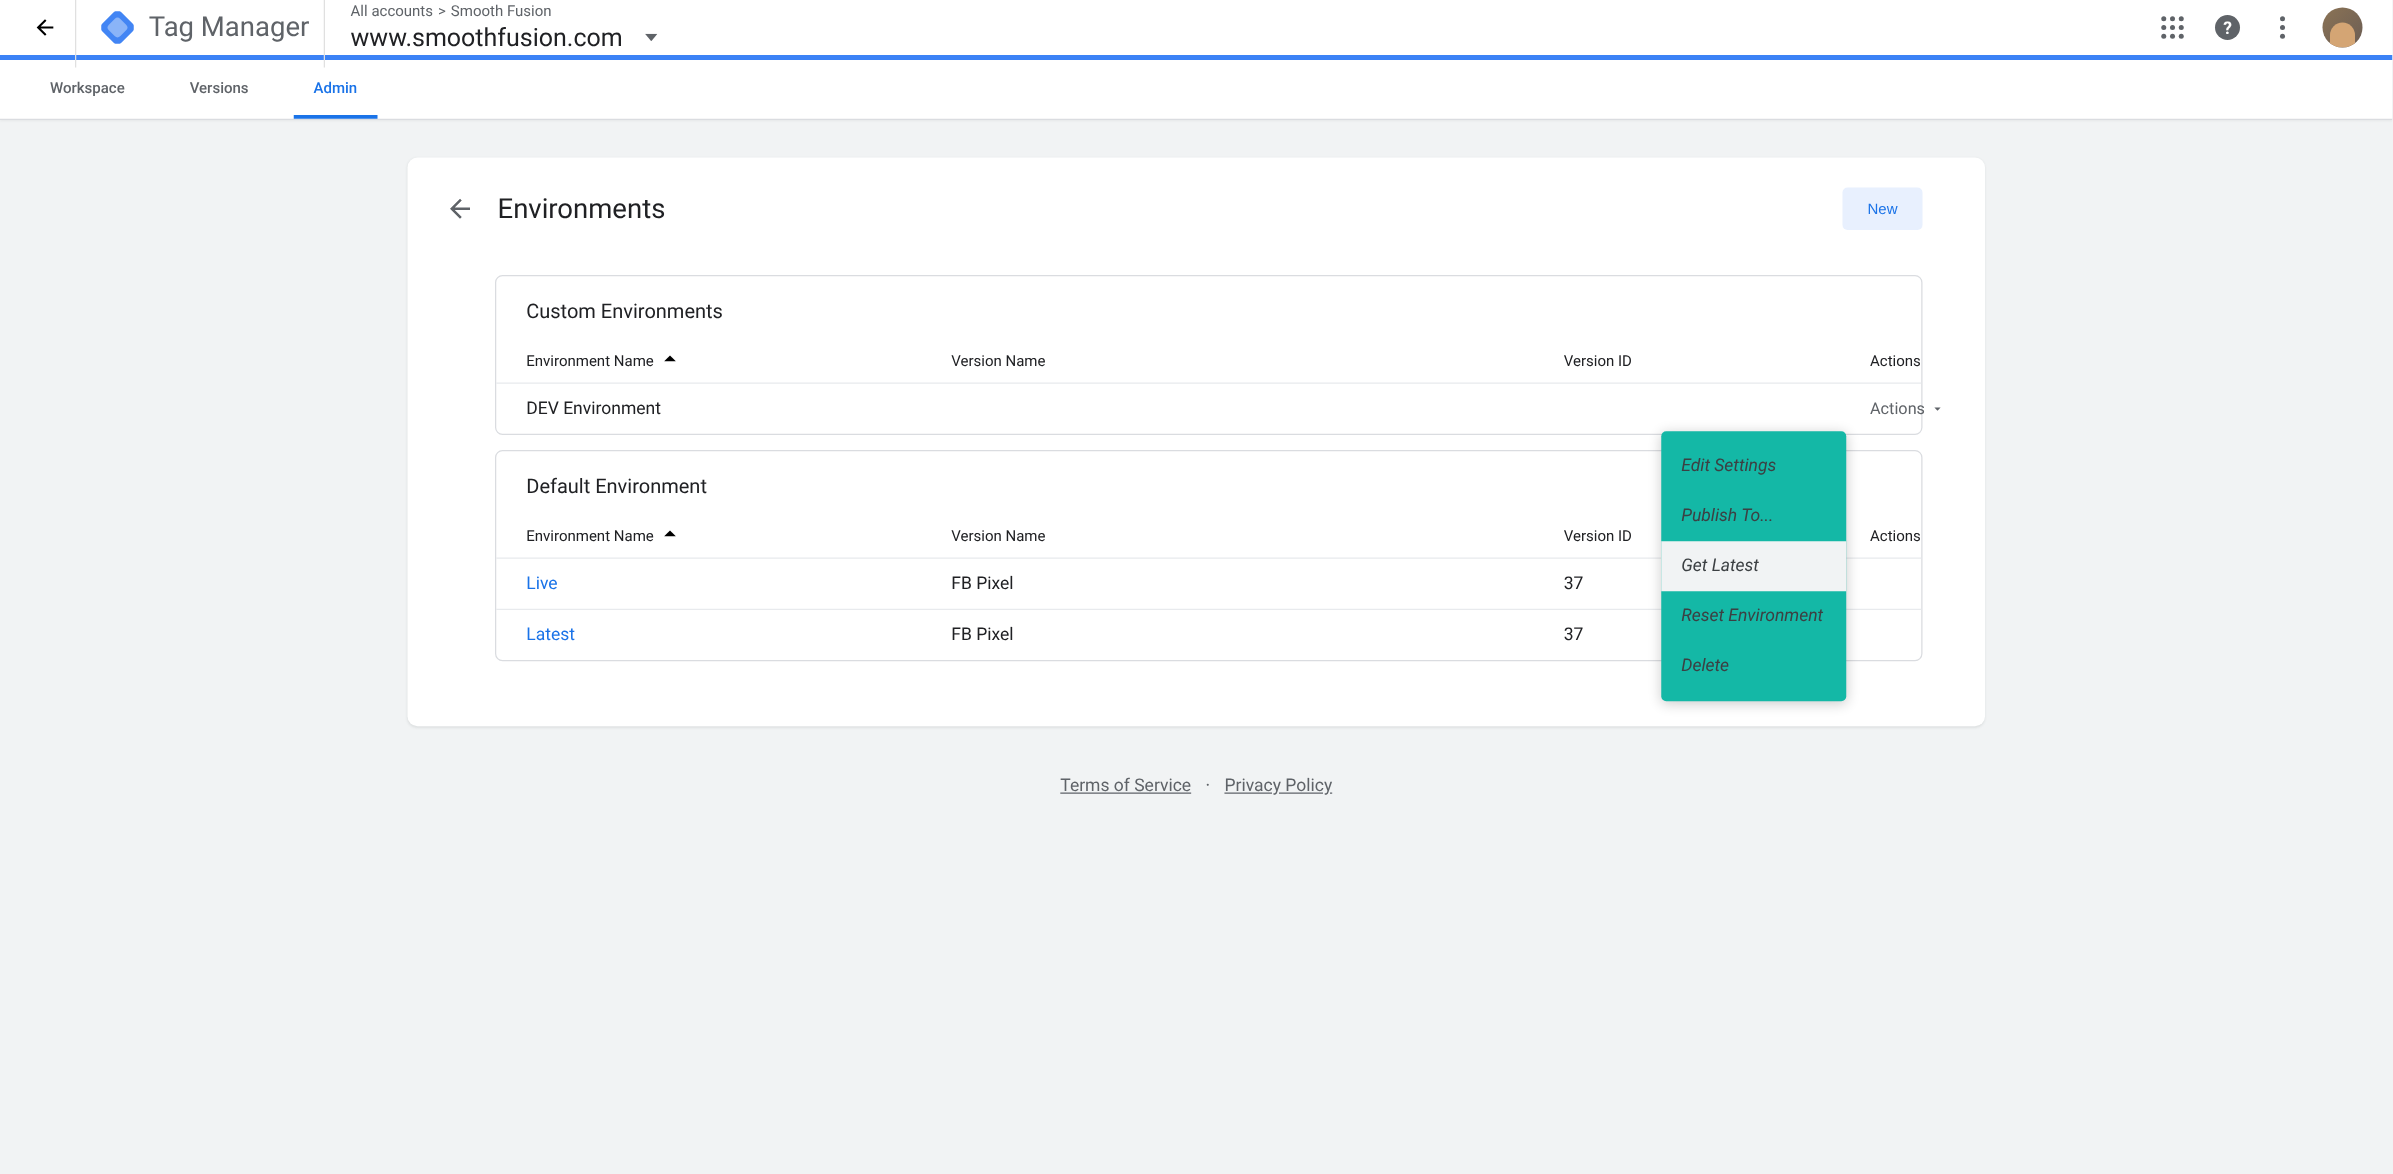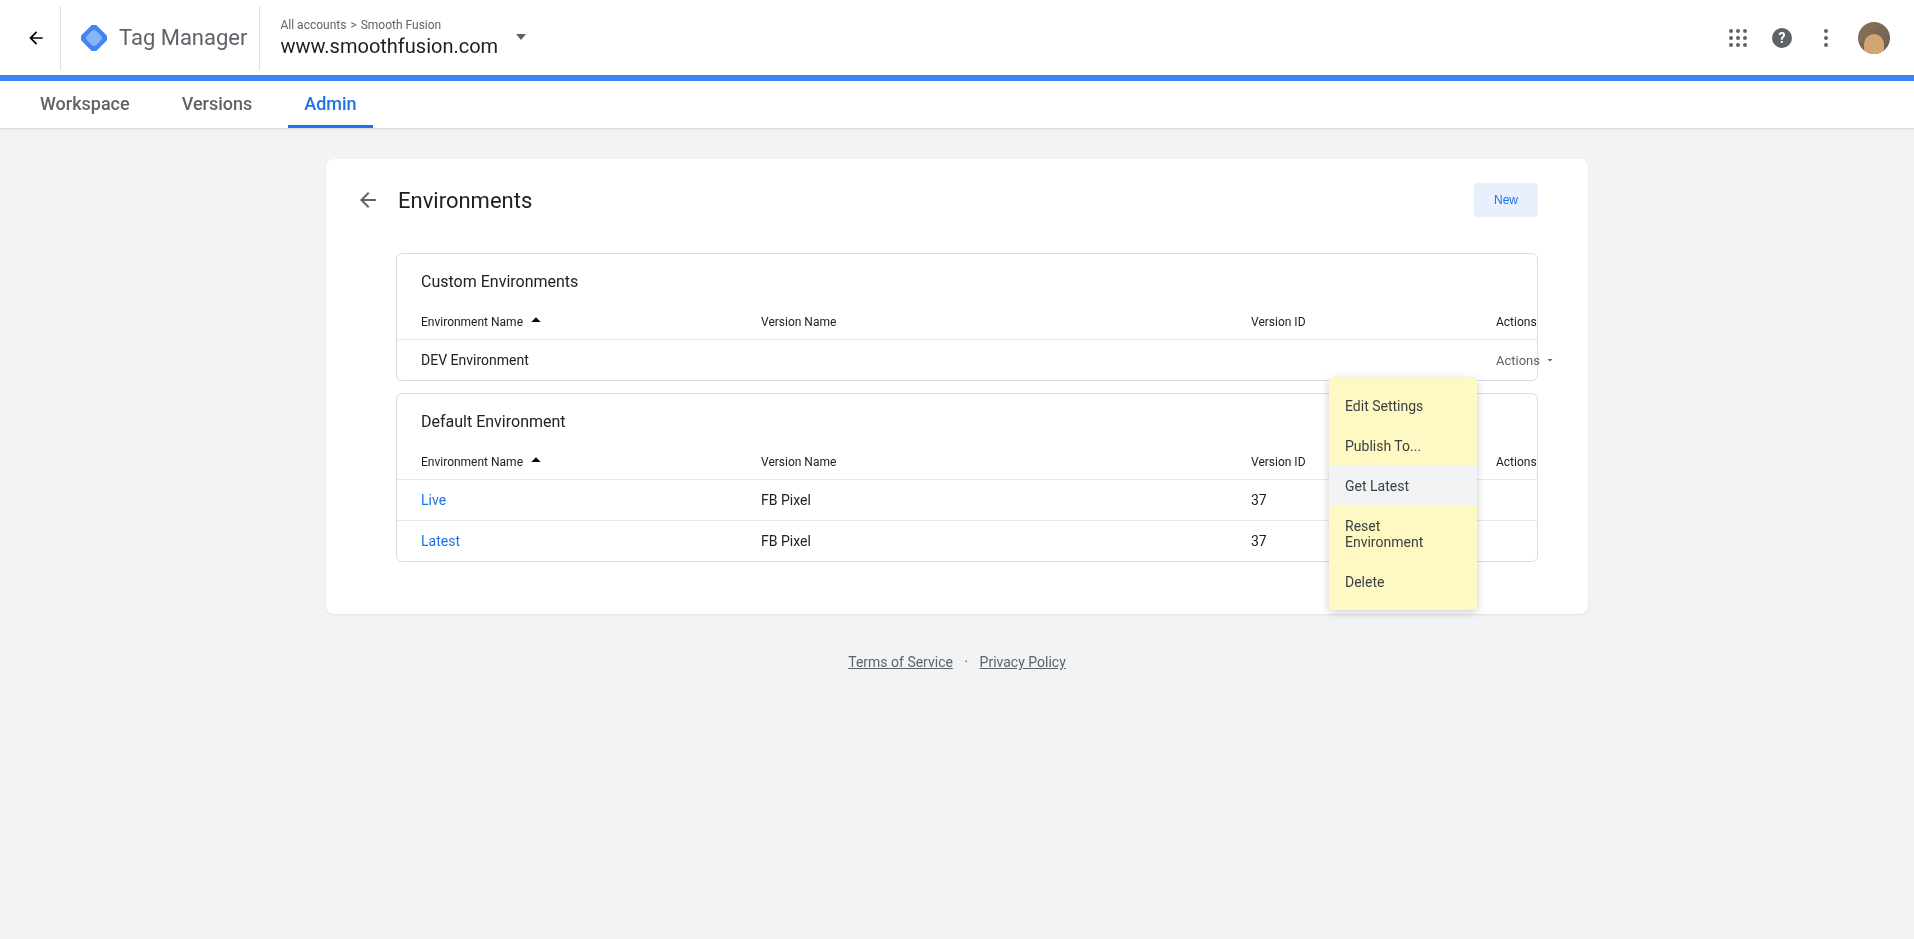--- a/index.html
+++ b/index.html
@@ -2,42 +2,42 @@
 <html><head>
   <meta charset="utf-8">
   <style>
     * { margin: 0; padding: 0; box-sizing: border-box; }
     body { font-family: 'Google Sans', Roboto, Arial, sans-serif; background: #f1f3f4; color: #202124; }
     
     .top-header {
       background: #fff;
       display: flex;
       align-items: center;
-      height: 81px;
+      height: 48px;
       padding: 0 12px;
-      border-bottom: 6px solid #3b82f6;
+      border-bottom: 4px solid #3b82f6;
     }
     .back-btn { width: 48px; display: flex; align-items: center; justify-content: center; cursor: pointer; }
     .back-btn svg { width: 20px; height: 20px; }
     .divider { width: 1px; height: 64px; background: #e0e0e0; }
     .logo-section { display: flex; align-items: center; padding: 0 12px 0 20px; gap: 12px; }
     .logo-icon { width: 26px; height: 26px; }
     .product-name { font-size: 22px; color: #5f6368; font-weight: 400; }
     .breadcrumb-section { padding-left: 20px; border-left: 1px solid #e0e0e0; height: 64px; display: flex; flex-direction: column; justify-content: center; flex: 1; }
     .breadcrumb { font-size: 12px; color: #5f6368; display: flex; gap: 4px; align-items: center; margin-bottom: 2px; }
     .breadcrumb a { color: #5f6368; text-decoration: none; }
-    .container-name { font-size: 20px; color: #202124; display: flex; align-items: flex-start; gap: 18px; cursor: pointer; }
+    .container-name { font-size: 20px; color: #202124; display: flex; align-items: center; gap: 18px; cursor: pointer; }
     .container-name svg { width: 10px; height: 6px; fill: #5f6368; }
     .header-right { display: flex; align-items: center; gap: 20px; padding-right: 12px; }
     .header-icon { width: 24px; height: 24px; cursor: pointer; fill: #5f6368; display:flex; align-items:center; justify-content:center; }
     .avatar { width: 32px; height: 32px; border-radius: 50%; background: linear-gradient(135deg, #8b7355, #6b5d54); cursor: pointer; overflow:hidden; display:flex; align-items:flex-end; justify-content:center;}
     .avatar::after { content:''; width:20px; height:20px; background:#d4a574; border-radius:50% 50% 0 0; }
     
     .tabs-bar { background: #fff; border-bottom: 1px solid #dadce0; display: flex; padding-left: 24px; height: 48px; box-shadow: 0 1px 2px rgba(0,0,0,0.05); }
-    .tab { padding: 0 16px; display: flex; align-items: center; font-size: 18px; color: #5f6368; cursor: pointer; border-bottom: 3px solid transparent; margin-right: 20px; font-weight: 500; }
+    .tab { padding: 0 16px; display: flex; align-items: center; font-size: 12px; color: #5f6368; cursor: pointer; border-bottom: 3px solid transparent; margin-right: 20px; font-weight: 500; }
     .tab.active { color: #1a73e8; border-bottom-color: #1a73e8; }
     
     .content { max-width: 1310px; margin: 30px auto 0; padding: 0 24px; }
     .card { background: #fff; border-radius: 8px; padding: 24px 0 40px; box-shadow: 0 1px 2px rgba(60,64,67,0.1); min-height: 410px; }
     .card-header { display: flex; align-items: center; padding: 0 50px 24px 30px; }
     .page-back { width: 24px; height: 24px; cursor: pointer; margin-right: 18px; fill:#5f6368; }
     .page-title { font-size: 22px; color: #202124; flex: 1; font-weight: 400; }
     .new-btn { background: #e8f0fe; color: #1a73e8; border: none; padding: 10px 20px; border-radius: 4px; font-size: 12px; font-weight: 500; cursor: pointer; }
     
     .env-section { margin: 12px 50px 12px 70px; border: 1px solid #dadce0; border-radius: 6px; }
@@ -46,21 +46,21 @@
     .col-env { flex: 0 0 340px; display: flex; align-items: center; gap: 6px; }
     .col-ver { flex: 0 0 490px; }
     .col-vid { flex: 0 0 245px; }
     .col-act { flex: 1; text-align: left; }
     .sort-icon { width: 14px; height: 14px; }
     .table-row { display: flex; padding: 12px 24px; font-size: 14px; color: #202124; border-top: 1px solid #e8eaed; align-items: center; position: relative; }
     .link-text { color: #1a73e8; }
     .actions-cell { flex: 1; display: flex; justify-content: flex-start; align-items: center; gap: 4px; color: #5f6368; cursor: pointer; font-size:13px; }
     .chevron-down { width: 12px; height: 12px; }
     
-    .dropdown-menu { position: absolute; top: 38px; right: 60px; background: #fef9c3; border-radius: 4px; box-shadow: 0 2px 10px rgba(0,0,0,0.2); width: 148px; z-index: 100; padding: 8px 0; }
+    .dropdown-menu { position: absolute; top: 38px; right: 60px; background: #14b8a6; border-radius: 4px; box-shadow: 0 2px 10px rgba(0,0,0,0.2); width: 148px; z-index: 100; padding: 8px 0; font-style: italic; }
     .dropdown-item { padding: 12px 16px; font-size: 14px; color: #3c4043; cursor: pointer; }
     .dropdown-item.highlighted { background: #f1f3f4; }
     
     .footer { text-align: center; padding: 40px 0; font-size: 14px; color: #5f6368; }
     .footer a { color: #5f6368; }
     .dot { margin: 0 8px; }
   </style>
 </head>
 <body>
 

